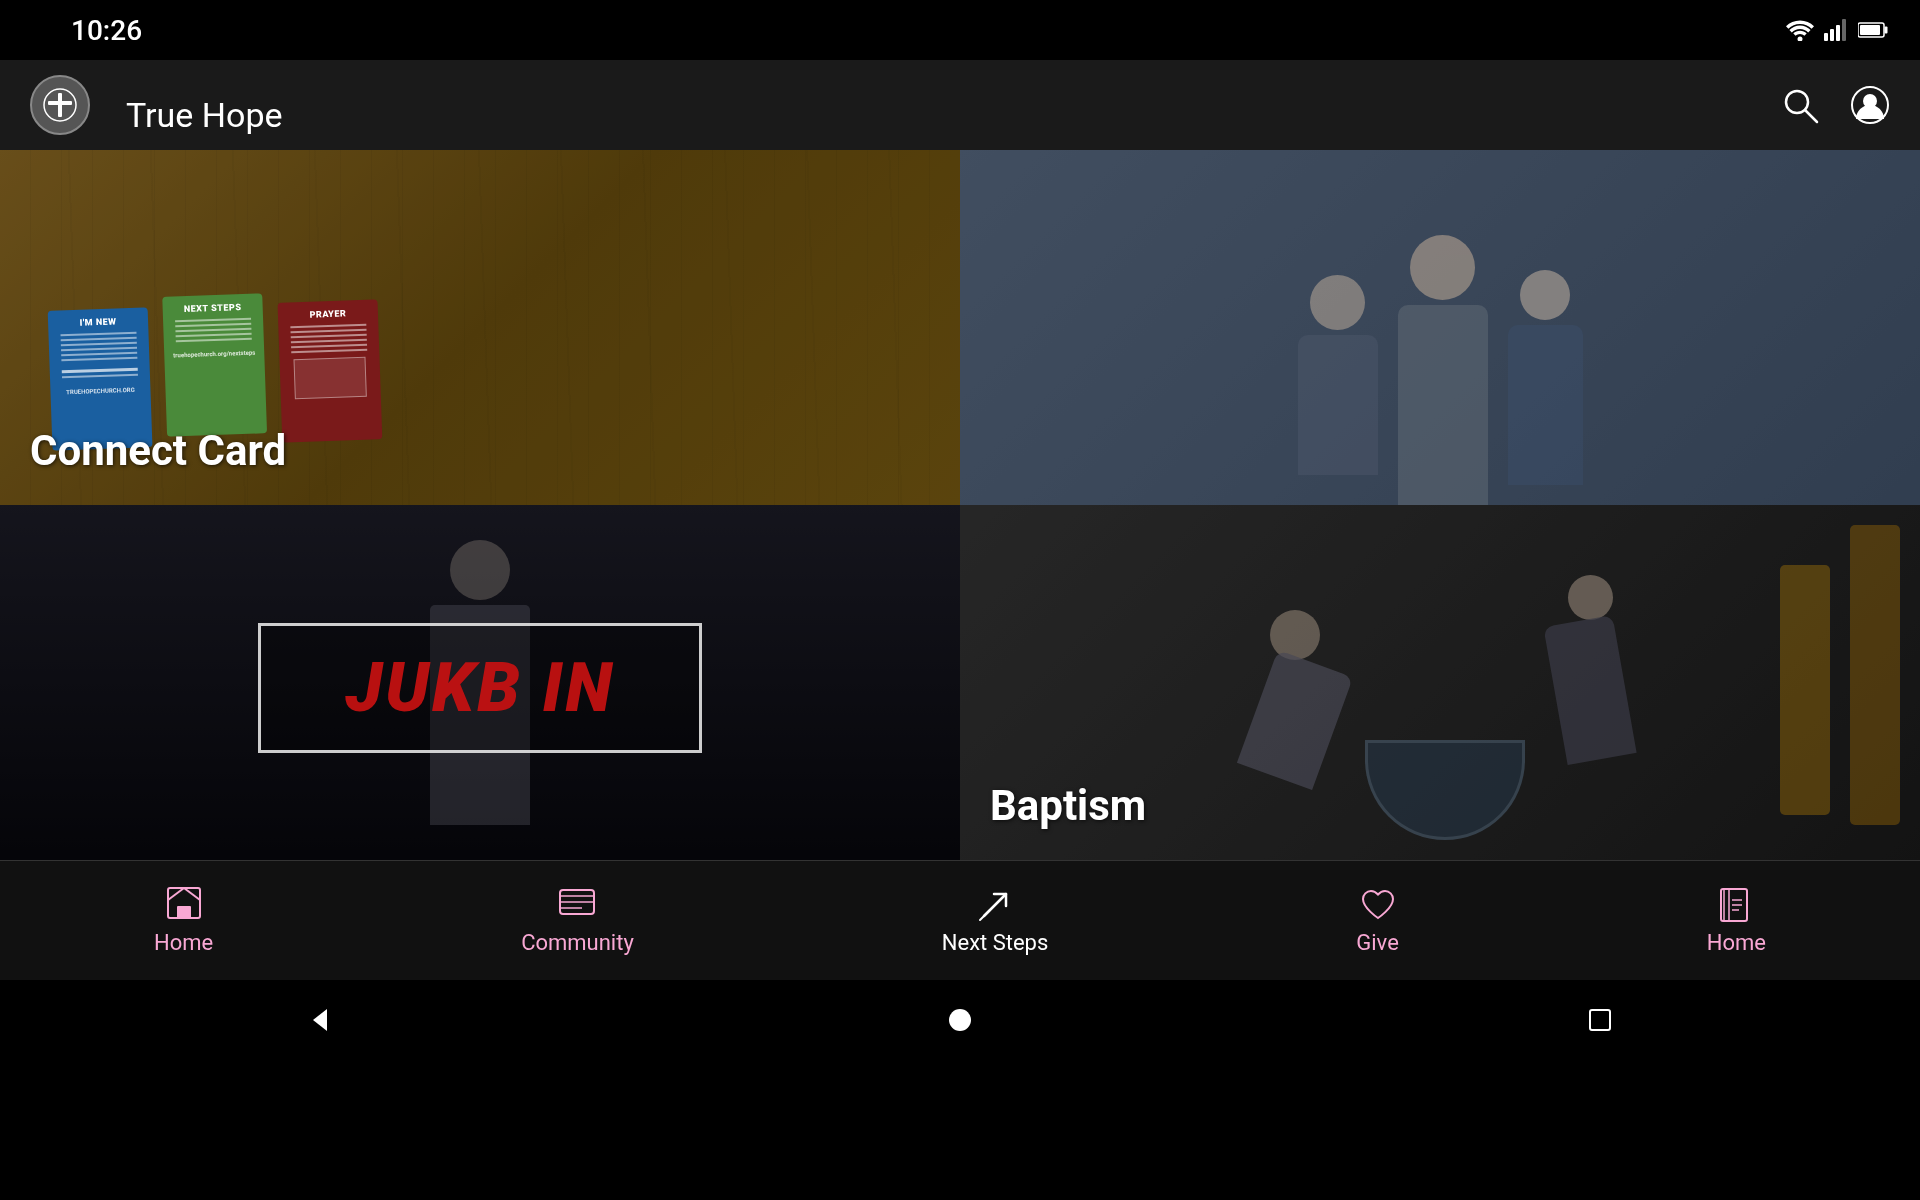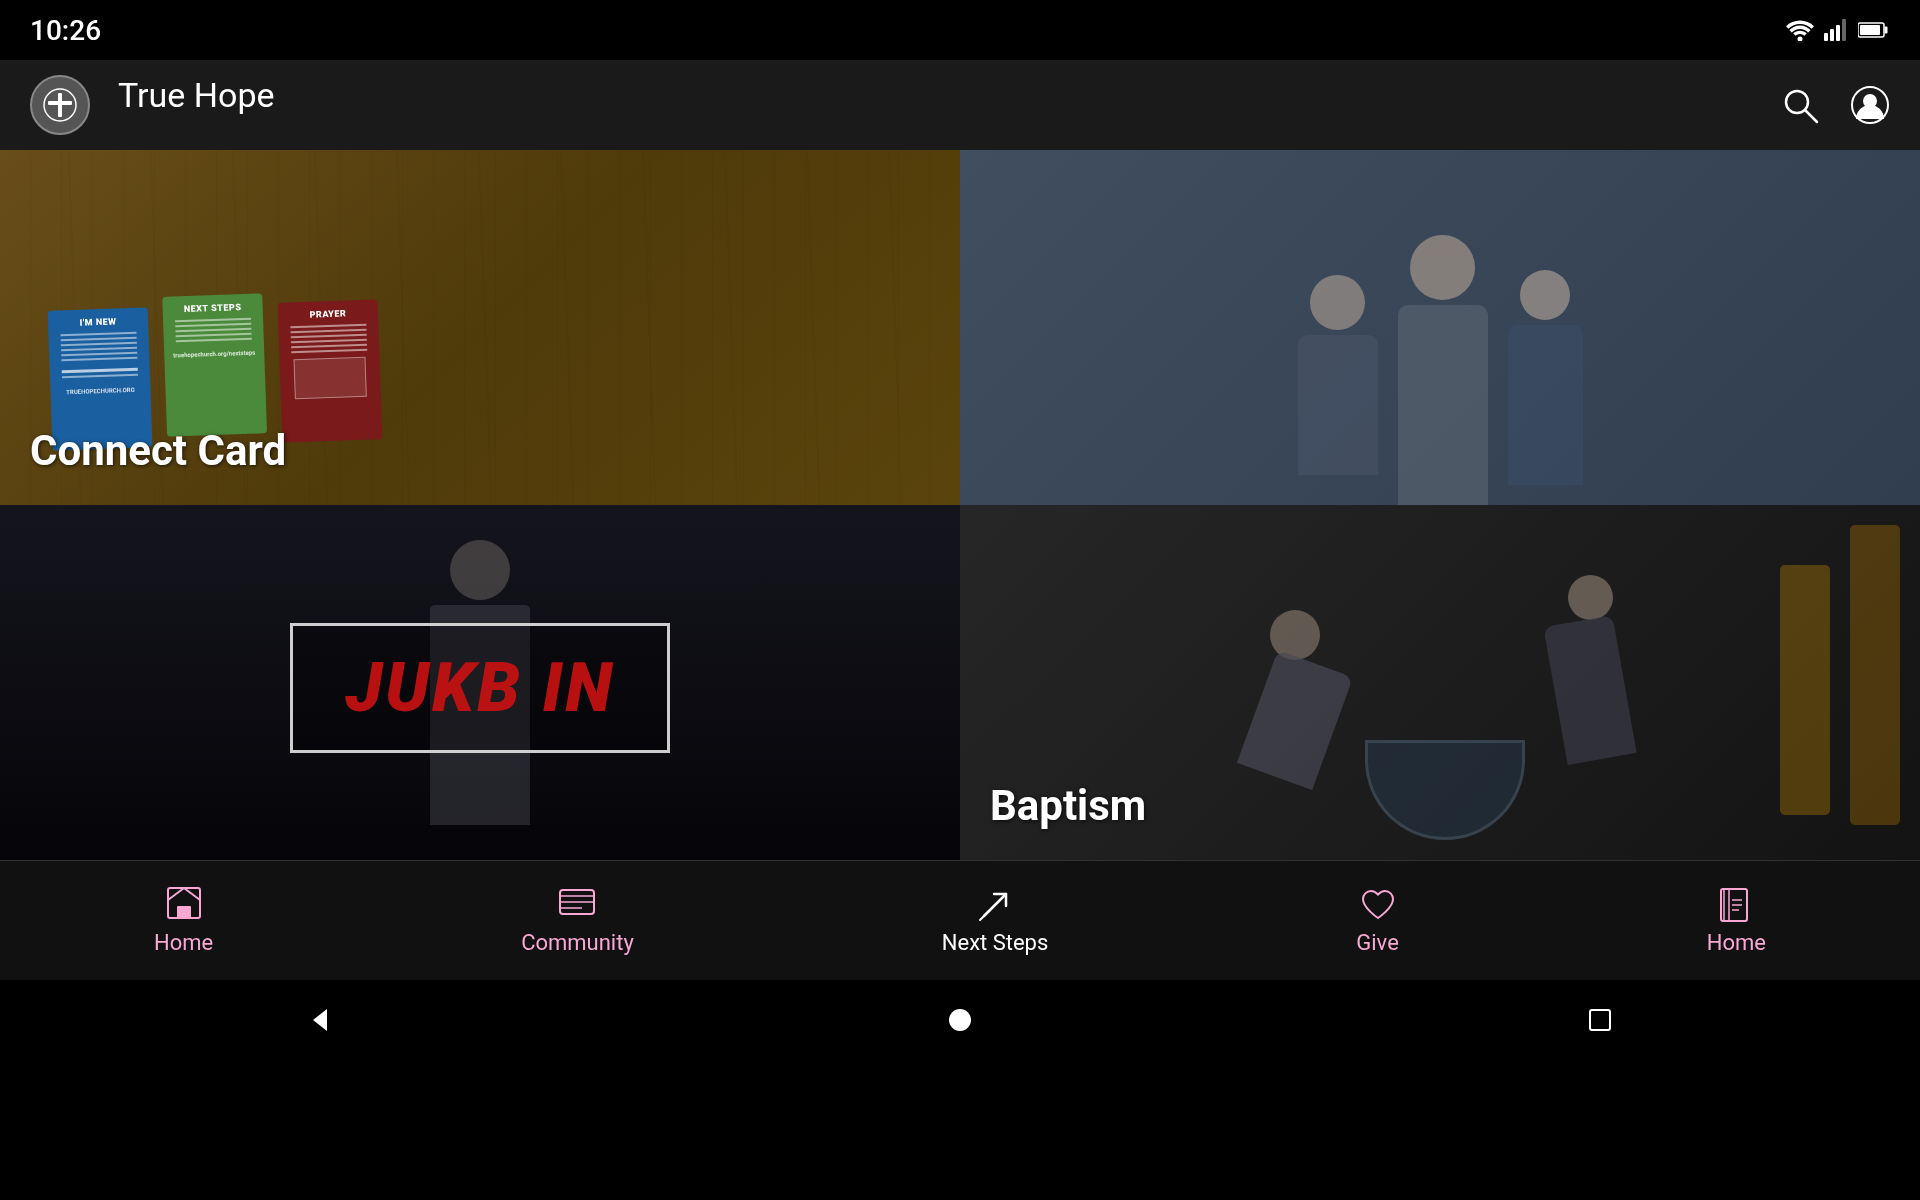--- a/index.html
+++ b/index.html
@@ -21,42 +21,43 @@
       align-items: center;
       justify-content: space-between;
       padding: 0 30px;
       position: relative;
       z-index: 10;
     }
     #time {
       font-size: 28px;
       font-weight: 500;
       color: #fff;
+      margin-left: 41px;
     }
     #status-icons {
       display: flex;
       align-items: center;
       gap: 10px;
     }
 
     
     #app-bar {
       width: 100%;
       height: 90px;
       background: #1a1a1a;
       display: flex;
       align-items: center;
       justify-content: space-between;
       padding: 0 30px;
       z-index: 10;
     }
     #app-bar-left {
       display: flex;
-      align-items: flex-start;
-      gap: 28px;
+      align-items: flex-end;
+      gap: 36px;
     }
     #app-logo {
       width: 60px;
       height: 60px;
       border-radius: 50%;
       background: #555;
       display: flex;
       align-items: center;
       justify-content: center;
       border: 2px solid #888;
@@ -410,21 +411,21 @@
     <div class="grid-item-bg" id="join-team-bg"></div>
     <div class="grid-item-overlay" style="background:rgba(0,0,0,0.5)"></div>
 
     <div style="position:absolute;inset:0;display:flex;align-items:center;justify-content:center;opacity:0.5">
       <div style="display:flex;flex-direction:column;align-items:center;gap:0">
         <div style="width:60px;height:60px;background:rgba(150,140,130,0.7);border-radius:50%"></div>
         <div style="width:100px;height:220px;background:rgba(80,80,90,0.8);border-radius:5px 5px 0 0;margin-top:5px"></div>
       </div>
     </div>
 
-    <div style="position:absolute;left:50%;transform:translateX(-50%);top:50%;margin-top:-60px;border:3px solid rgba(255,255,255,0.8);width:380px;height:130px;display:flex;align-items:center;justify-content:center;background:rgba(0,0,0,0.3)">
+    <div style="position:absolute;left:50%;transform:translateX(-50%);top:50%;margin-top:-60px;border:3px solid rgba(255,255,255,0.8);width:444px;height:130px;display:flex;align-items:center;justify-content:center;background:rgba(0,0,0,0.3)">
       <span style="font-size:68px;font-weight:900;color:#cc1111;letter-spacing:3px;font-style:italic;line-height:1;opacity:0.9">JUKB IN</span>
     </div>
 
   </div>
 
   <div class="grid-item" id="baptism-item">
     <div class="grid-item-bg" id="baptism-bg"></div>
     <div class="grid-item-overlay" style="background:rgba(10,10,10,0.4)"></div>
 
     <div style="position:absolute;inset:0;display:flex;align-items:flex-end;justify-content:center;gap:30px;padding-bottom:20px;opacity:0.6">

